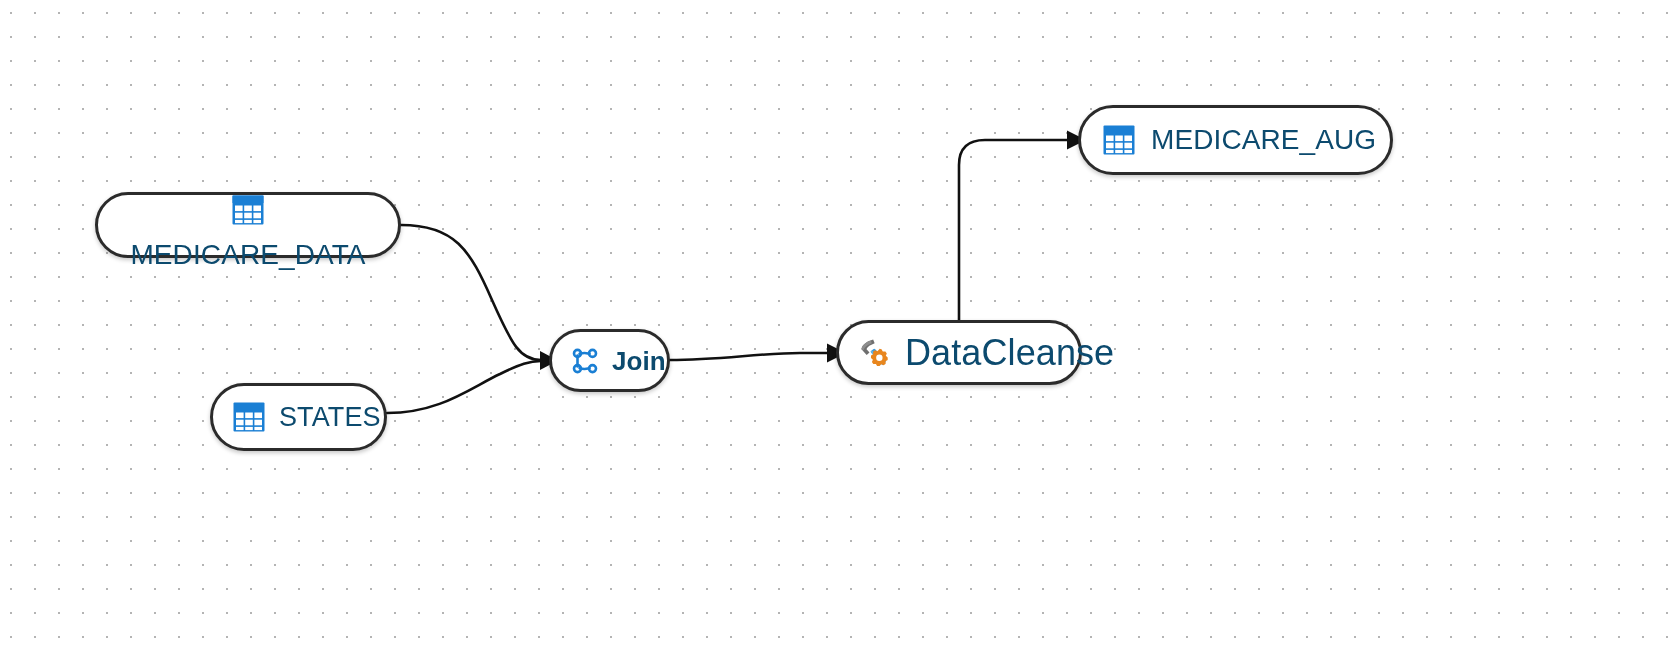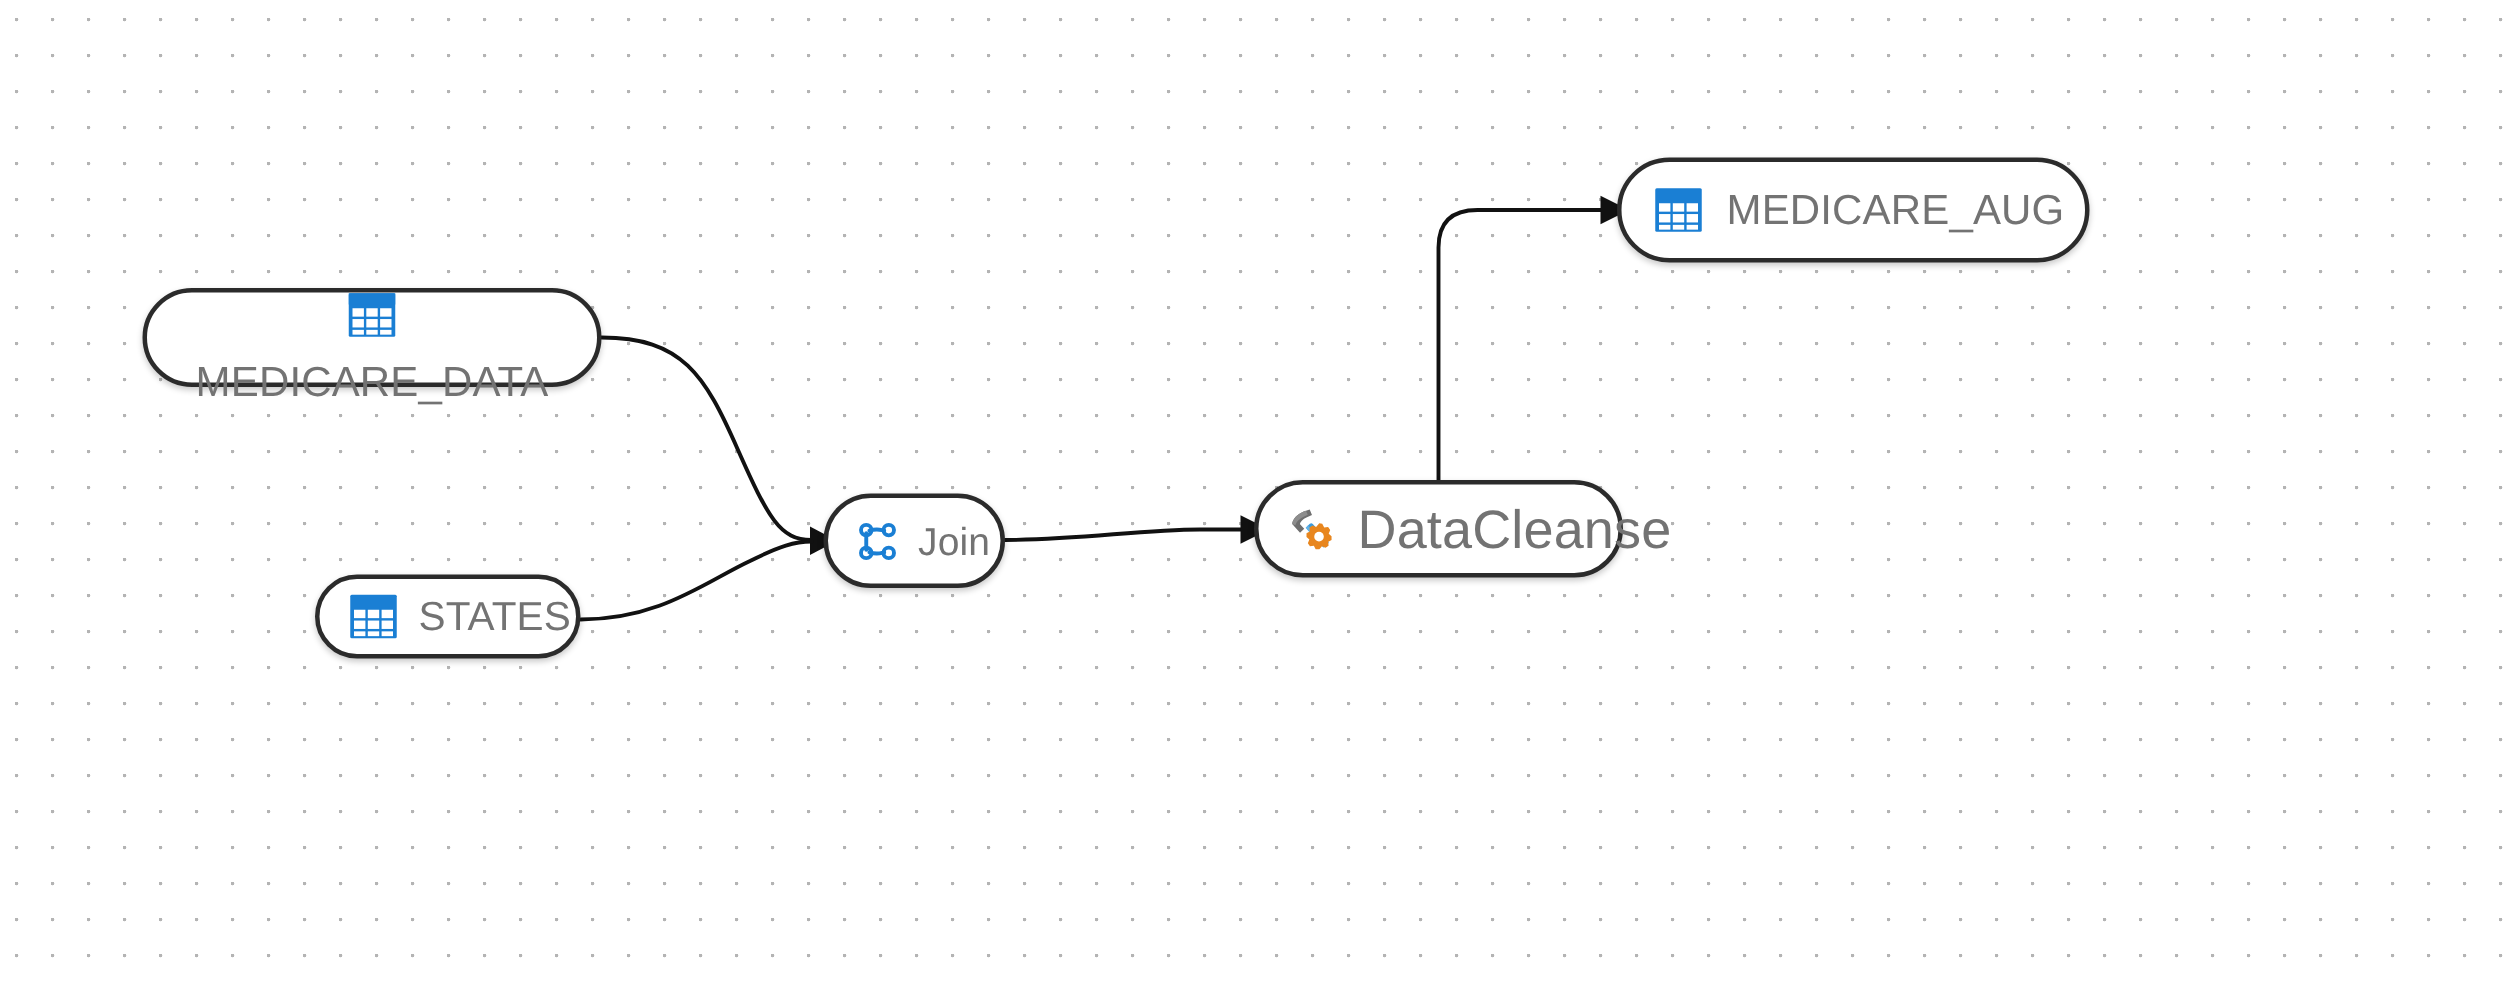--- a/index.html
+++ b/index.html
@@ -47,36 +47,36 @@
     cursor:pointer;
   }
   .node .node-icon{
     flex:0 0 auto;
     display:flex;
     align-items:center;
     justify-content:center;
   }
   .node .node-label{
     font-size:27px;
-    color:#737373;
+    color:#0c4a6e;
     letter-spacing:0.1px;
     line-height:1;
   }
 
   
   #node-medicare-data{left:95px;top:192px;width:306px;height:66px;padding:0 22px 0 22px;gap:16px;flex-direction:column;}
-  #node-states{left:210px;top:383px;width:177px;height:56px;padding:0 20px 0 20px;gap:14px;}
+  #node-states{left:210px;top:383px;width:177px;height:68px;padding:0 20px 0 20px;gap:14px;}
   #node-join{left:549px;top:329px;width:121px;height:63px;padding:0 18px 0 18px;gap:12px;}
   #node-datacleanse{left:836px;top:320px;width:246px;height:65px;padding:0 20px 0 20px;gap:14px;}
   #node-medicare-aug{left:1078px;top:105px;width:315px;height:70px;padding:0 22px 0 22px;gap:16px;}
 
   #node-medicare-data .node-label,
   #node-medicare-aug  .node-label{font-size:28px;}
   #node-states .node-label{font-size:27px;}
-  #node-join .node-label{font-size:26px;}
+  #node-join .node-label{font-size:26px;font-weight:bold;}
   #node-datacleanse .node-label{font-size:36px;}
 
   
   .ico-table{width:32px;height:30px;display:block;}
   
   .ico-join{width:30px;height:30px;display:block;}
   
   .ico-tools{width:32px;height:32px;display:block;}
 </style>
 </head>

